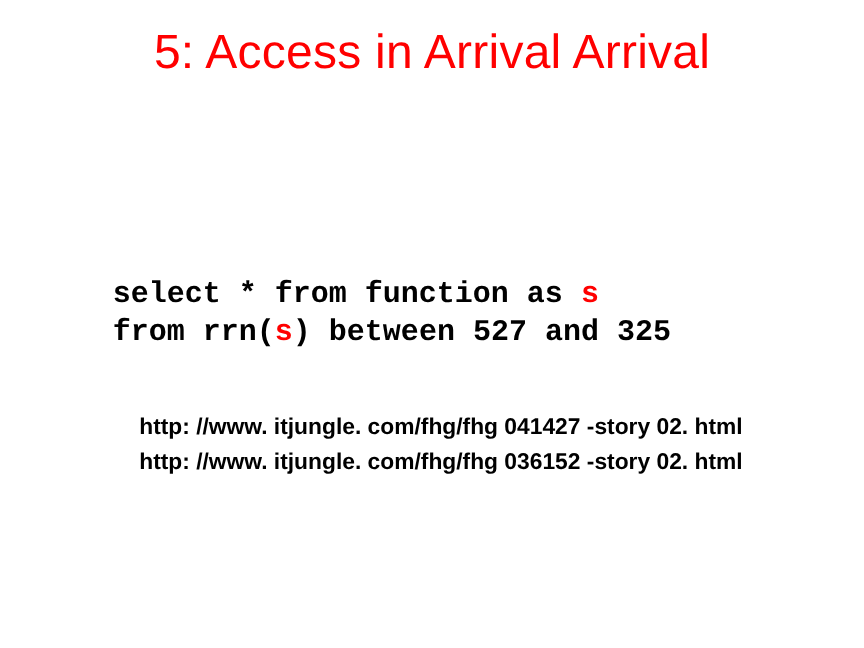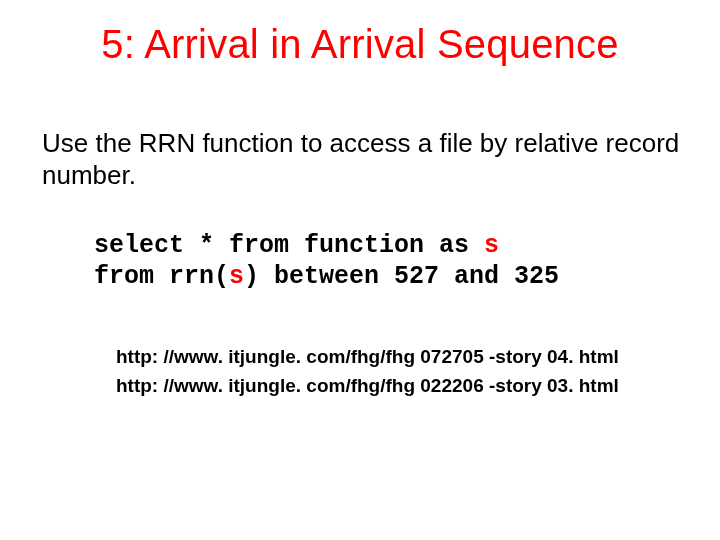--- a/index.html
+++ b/index.html
@@ -62,25 +62,24 @@
   }
   .link-line {
     display: block;
   }
 </style>
 </head>
 <body>
 
 <div class="slide">
 
-  <div class="title">5: Arrival in Arrival Sequence</div>
+  <div class="title">5: Access in Arrival Arrival</div>
 
-  <div class="body-text">Use the RRN function to access a file by relative record number.</div>
 
   <div class="code-block"><span><span>select * from function as </span><span class="alias">s</span></span>
 <span><span>from rrn(</span><span class="alias">s</span><span>) between 527 and 325</span></span></div>
 
   <div class="links">
-    <span class="link-line">http: //www. itjungle. com/fhg/fhg 072705 -story 04. html</span>
-    <span class="link-line">http: //www. itjungle. com/fhg/fhg 022206 -story 03. html</span>
+    <span class="link-line">http: //www. itjungle. com/fhg/fhg 041427 -story 02. html</span>
+    <span class="link-line">http: //www. itjungle. com/fhg/fhg 036152 -story 02. html</span>
   </div>
 
 </div>
 
 </body></html>

